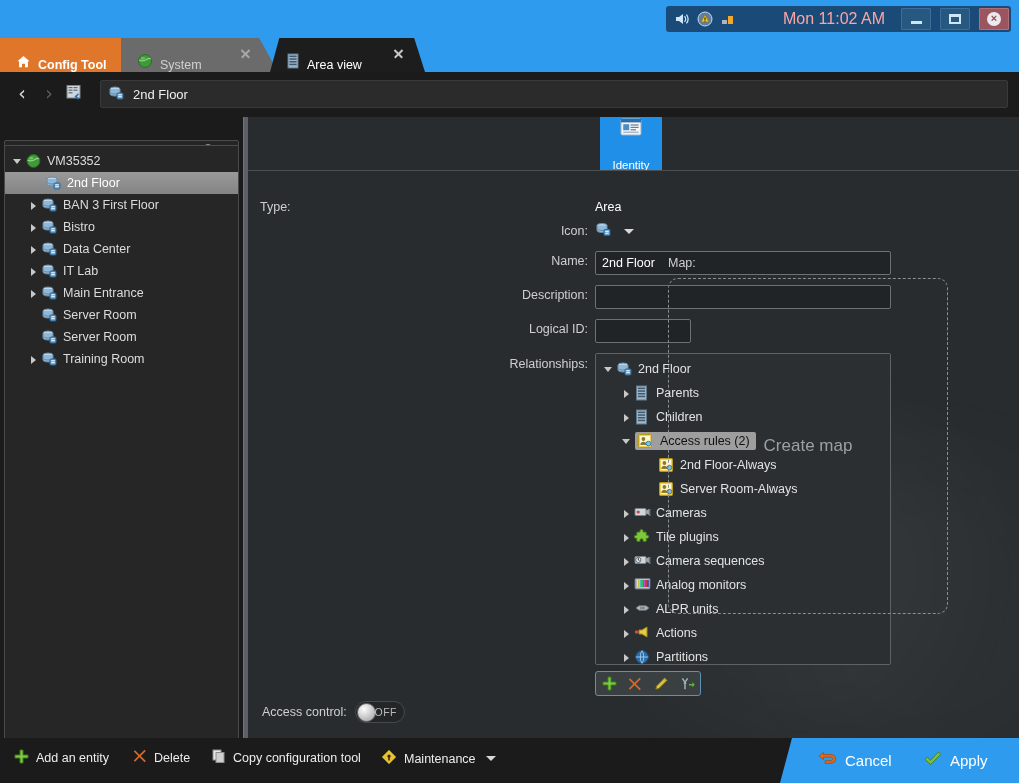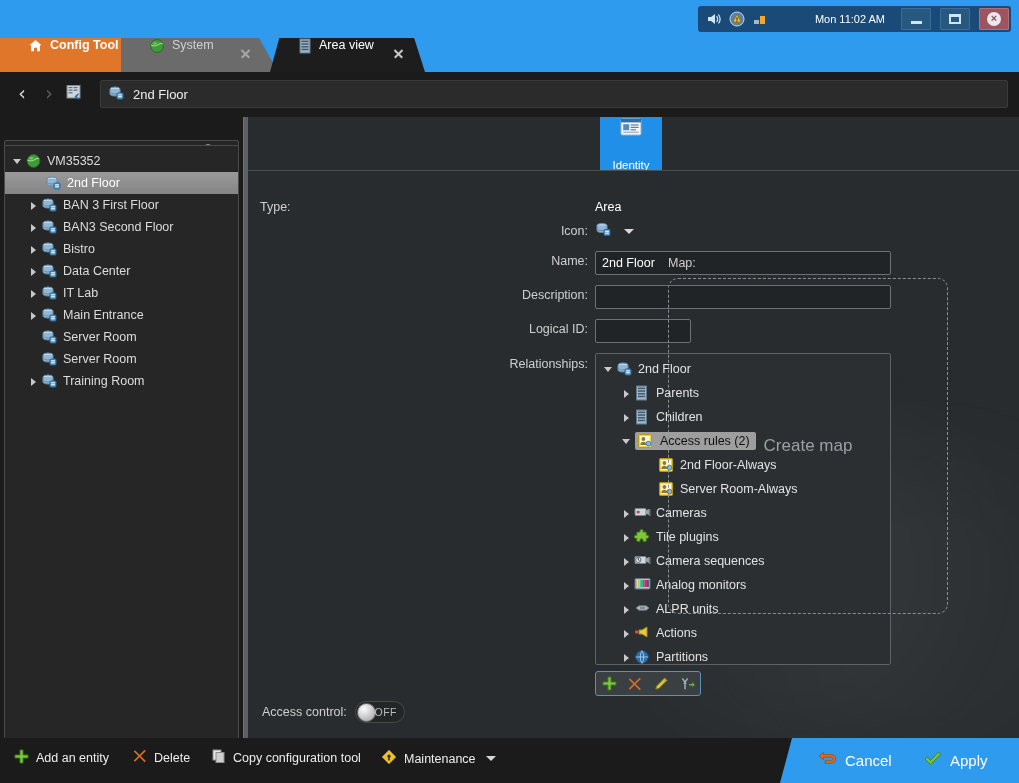--- a/index.html
+++ b/index.html
@@ -16,33 +16,33 @@
   #app { position:relative; width:1019px; height:783px; background:#2e9bef; }
 
   
   .titlebar { position:absolute; left:0; top:0; width:1019px; height:38px; background:#2e9bef; }
   .tray {
     position:absolute; right:8px; top:6px; height:26px;
     background:#1a4a78; border-radius:3px;
     display:flex; align-items:center; padding:0 2px 0 8px; gap:7px;
   }
   .tray-ico { width:16px; height:16px; position:relative; display:block; }
-  .tray-clock { color:#ffffff; font-size:11px; padding:0 7px 0 4px; white-space:nowrap;margin-left:36px; }
+  .tray-clock { color:#fca5a5; font-size:16px; padding:0 7px 0 4px; white-space:nowrap;margin-left:36px; }
   .wbtn { width:30px; height:22px; border:1px solid #3a6e9e; background:#27587f;
           display:flex; align-items:center; justify-content:center; margin-left:2px; border-radius:1px;}
   .wbtn.close { background:#9c5560; border-color:#b07078; }
   .wbtn .mn { width:11px; height:3px; background:#cfe6fa; margin-top:7px;}
   .wbtn .mx { width:12px; height:10px; border:2px solid #cfe6fa; border-top-width:3px;}
   .wbtn .cl { width:14px;height:14px;border-radius:50%;background:#e9e9ee;color:#8d4b55;
               font-size:11px;line-height:13px;text-align:center;font-weight:bold;}
 
   
   .tabstrip { position:absolute; left:0; top:38px; width:1019px; height:34px; }
-  .tab { position:absolute; top:0; height:34px; display:flex; align-items:flex-start;
-         padding:0 14px 0 28px; color:#b9b9b9; font-size:12.5px; white-space:nowrap; }
+  .tab { position:absolute; top:0; height:34px; display:flex; align-items:flex-end;
+         padding:0 14px 0 16px; color:#b9b9b9; font-size:12.5px; white-space:nowrap; }
   .tab .lbl { padding-left:7px; }
   .tab-config { left:0; width:121px; background:#e0762a;
       color:#fff; font-weight:bold;
       clip-path: polygon(0 0, 100% 0, 100% 100%, 0 100%); }
   .tab-system { left:121px; width:157px; background:#6b6b6b; color:#d0d0d0;
       clip-path: polygon(0 0, 88% 0, 100% 100%, 0% 100%); }
   .tab-area   { left:270px; width:155px; background:#1d1d1d; color:#ffffff;
       clip-path: polygon(6% 0, 93% 0, 100% 100%, 0% 100%); }
   .tab-x { position:absolute; right:12px; top:10px; width:12px; height:12px; opacity:.6;}
   .tab-system .tab-x { right:26px; }
@@ -328,32 +328,20 @@
         <div class="tnode" style="padding-left:22px">
           <i class="twist r"></i>
           <span class="tico"><svg width="17" height="16" viewBox="0 0 17 16">
                 <ellipse cx="7" cy="4" rx="5" ry="2" fill="#b9d7ee" stroke="#6a8ba5"></ellipse>
                 <path d="M2 4v5c0 1.1 2.2 2 5 2s5-.9 5-2V4" fill="#8fb8d8" stroke="#6a8ba5"></path>
                 <path d="M2 7c0 1.1 2.2 2 5 2s5-.9 5-2" fill="none" stroke="#6a8ba5"></path>
                 <rect x="9" y="8" width="6" height="6" rx="1" fill="#5d9fd4" stroke="#2f6a99"></rect>
                 <rect x="10.2" y="9.3" width="3.6" height="1" fill="#fff"></rect>
                 <rect x="10.2" y="11.2" width="3.6" height="1" fill="#fff"></rect>
               </svg></span>
-          <span class="tlabel">BAN3 Second Floor</span>
-        </div>
-        <div class="tnode" style="padding-left:22px">
-          <i class="twist r"></i>
-          <span class="tico"><svg width="17" height="16" viewBox="0 0 17 16">
-                <ellipse cx="7" cy="4" rx="5" ry="2" fill="#b9d7ee" stroke="#6a8ba5"></ellipse>
-                <path d="M2 4v5c0 1.1 2.2 2 5 2s5-.9 5-2V4" fill="#8fb8d8" stroke="#6a8ba5"></path>
-                <path d="M2 7c0 1.1 2.2 2 5 2s5-.9 5-2" fill="none" stroke="#6a8ba5"></path>
-                <rect x="9" y="8" width="6" height="6" rx="1" fill="#5d9fd4" stroke="#2f6a99"></rect>
-                <rect x="10.2" y="9.3" width="3.6" height="1" fill="#fff"></rect>
-                <rect x="10.2" y="11.2" width="3.6" height="1" fill="#fff"></rect>
-              </svg></span>
           <span class="tlabel">Bistro</span>
         </div>
         <div class="tnode" style="padding-left:22px">
           <i class="twist r"></i>
           <span class="tico"><svg width="17" height="16" viewBox="0 0 17 16">
                 <ellipse cx="7" cy="4" rx="5" ry="2" fill="#b9d7ee" stroke="#6a8ba5"></ellipse>
                 <path d="M2 4v5c0 1.1 2.2 2 5 2s5-.9 5-2V4" fill="#8fb8d8" stroke="#6a8ba5"></path>
                 <path d="M2 7c0 1.1 2.2 2 5 2s5-.9 5-2" fill="none" stroke="#6a8ba5"></path>
                 <rect x="9" y="8" width="6" height="6" rx="1" fill="#5d9fd4" stroke="#2f6a99"></rect>
                 <rect x="10.2" y="9.3" width="3.6" height="1" fill="#fff"></rect>

